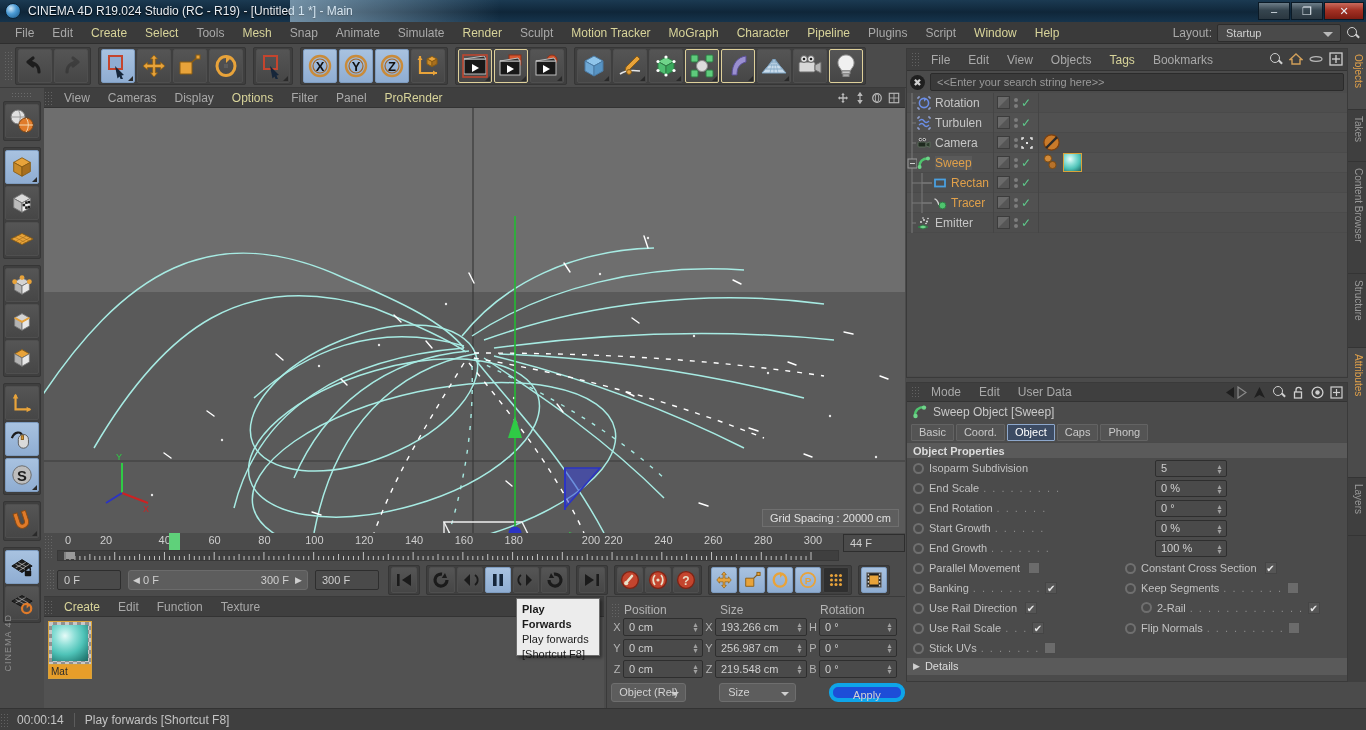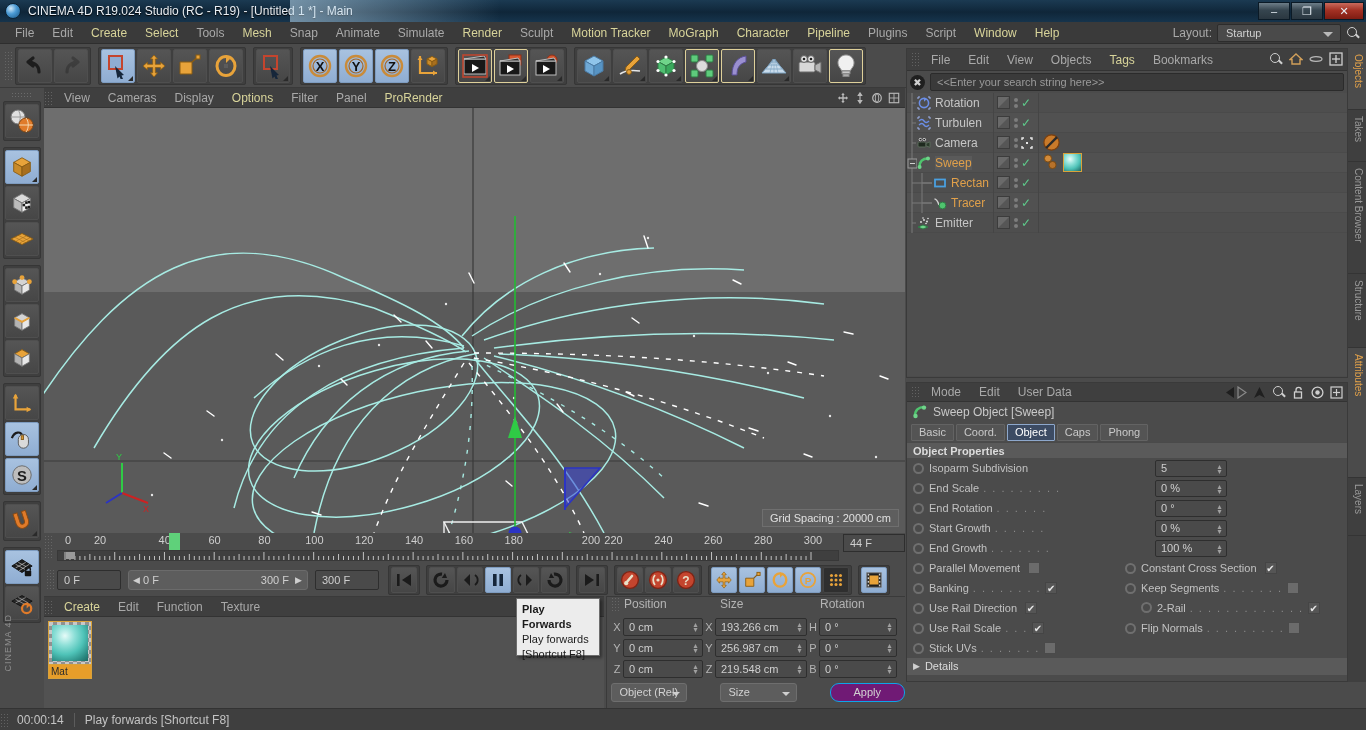--- a/index.html
+++ b/index.html
@@ -175,32 +175,32 @@
   .mat-thumb { width:44px;height:44px;border:1px solid #d9a23a;
     background:
       radial-gradient(circle at 36% 30%, #e6fbf8 0%, #8fe0d8 28%, #4fc3b8 55%, #2b8a82 82%, #1d6761 100%) no-repeat center/36px 36px,
       repeating-conic-gradient(#909090 0% 25%, #c8c8c8 0% 50%) 0 0/8px 8px;}
   .mat-name { width:44px;height:14px;background:#e79e2a;color:#2a2a2a;
     font-size:10px;line-height:14px;padding-left:2px;border:1px solid #d9a23a;border-top:none;}
 
   
   .coord { position:absolute; left:606px; top:596px; width:299px; height:112px;
     background:#4b4b4b; border-left:1px solid #3a3a3a; border-top:1px solid #3a3a3a;}
-  .co-head { height:20px;display:flex;align-items:flex-start;background:#4b4b4b;}
+  .co-head { height:20px;display:flex;align-items:flex-end;background:#4b4b4b;}
   .co-h { font-size:12px;color:#b4b4b4;}
   .co-row { display:flex;align-items:center;height:20px;margin-bottom:1px;}
   .co-ax { width:12px;font-size:11px;color:#b4b4b4;text-align:center;}
   .co-f { width:80px;height:18px;background:#4a4a4a;border:1px solid #2e2e2e;
     color:#cfcfcf;font-size:11px;line-height:16px;padding-left:5px;position:relative;border-radius:2px;}
   .co-btns { display:flex; align-items:center; height:22px; margin-top:2px;gap:28px; }
   .co-dd { height:19px;background:#5d5d5d;border:1px solid #6e6e6e;border-radius:3px;
     color:#d2d2d2;font-size:11px;line-height:17px;text-align:center;position:relative;}
   .co-dd:after { content:"";position:absolute;right:6px;top:8px;
     border-left:4px solid transparent;border-right:4px solid transparent;border-top:4px solid #cfcfcf;}
-  .co-apply { height:19px;width:92px;background:#701a75;border:1px solid #0ea5e9;
+  .co-apply { height:19px;width:92px;background:#1d4ed8;border:4px solid #0ea5e9;
     border-radius:9px;color:#d2d2d2;font-size:11px;line-height:17px;text-align:center;}
 
   
   .tooltip { position:absolute; left:516px; top:598px; width:84px; height:58px;
     background:#ececec; border:1px solid #6d6d6d; color:#1a1a1a;
     font-size:11px; padding:3px 5px; z-index:50; box-shadow:2px 2px 3px rgba(0,0,0,.4);}
   .tooltip .t1 { font-weight:bold; line-height:15px;}
   .tooltip .t2 { line-height:15px;}
   .tooltip .t3 { line-height:15px;}
 
@@ -807,21 +807,21 @@
 
       <div class="grid-lbl">Grid Spacing : 20000 cm</div>
     </div>
   </div>
 
   <div class="timeline">
     <div class="grip" style="height:24px;margin-top:2px;"></div>
     <div class="tl-ruler">
       <div class="tl-nums" id="tl-nums-host">
           <span class="tl-num" style="left: 8px; transform: translateX(0px);">0</span>
-          <span class="tl-num" style="left: 43px;">20</span>
+          <span class="tl-num" style="left: 49px;">20</span>
           <span class="tl-num" style="left: 107.733px;">40</span>
           <span class="tl-num" style="left: 157.6px;">60</span>
           <span class="tl-num" style="left: 207.467px;">80</span>
           <span class="tl-num" style="left: 257.333px;">100</span>
           <span class="tl-num" style="left: 307.2px;">120</span>
           <span class="tl-num" style="left: 357.067px;">140</span>
           <span class="tl-num" style="left: 406.933px;">160</span>
           <span class="tl-num" style="left: 456.8px;">180</span>
           <span class="tl-num" style="left: 534px;">200</span>
           <span class="tl-num" style="left: 556.533px;">220</span>

